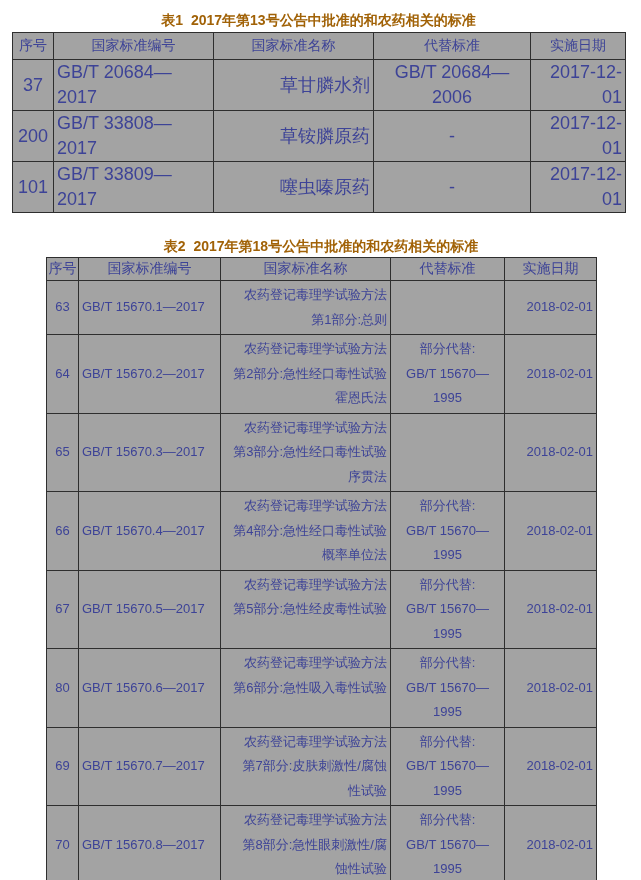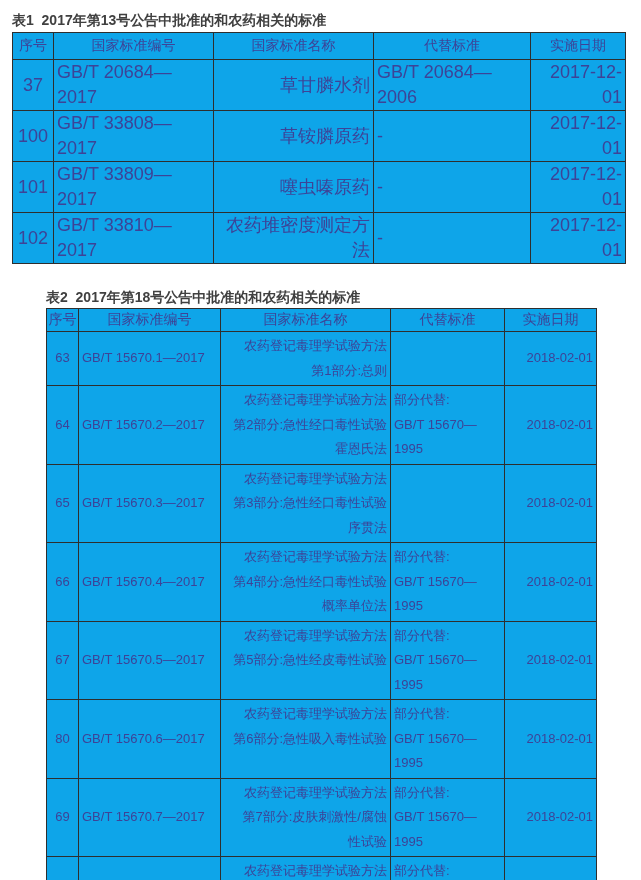--- a/index.html
+++ b/index.html
@@ -6,30 +6,31 @@
   .page {
     position:relative;
     width:641px; height:880px;
     background:#ffffff;
     overflow:hidden;
     font-family:"Liberation Sans","DejaVu Sans",sans-serif;
   }
   .tbl-title {
     font-weight:bold;
     font-size:14px;
-    color:#404040;
+    color:#a16207;
+    text-align:center;
     white-space:pre;
   }
   #title1 { margin:9px 0 0 12px; width:613px; height:23px; line-height:23px; }
   #title2 { margin:22px 0 0 46px; width:550px; height:22px; line-height:22px; }
 
   table {
     border-collapse:collapse;
     table-layout:fixed;
-    background:#0ea5e9;
+    background:#a3a3a3;
   }
   #table1 { margin-left:12px; width:613px; }
   #table2 { margin-left:46px; width:550px; }
 
   th, td {
     border:1px solid #2e2e2e;
     color:#3d4397;
     font-weight:normal;
     overflow:hidden;
     vertical-align:middle;
@@ -37,21 +38,21 @@
   th { text-align:center; font-size:14px; }
   #table1 th { height:24px; }
   #table2 th { height:20px; }
 
   #table1 td { height:27px; font-size:18px; line-height:25px; padding:0 3px; }
   #table2 td { font-size:13px;  line-height:24.5px; padding:2px 3px; }
 
   td.c0 { text-align:center; }
   td.c1 { text-align:left; padding-left:4px; }
   td.c2 { text-align:right; white-space:pre-line; }
-  td.c3 { text-align:left; white-space:pre-line; padding-left:4px;margin-top:29px; }
+  td.c3 { text-align:center; white-space:pre-line; padding-left:4px;margin-top:29px; }
   td.c4 { text-align:right; }
 
   #table2 td.c2, #table2 td.c3 { vertical-align:top; }
 
   tr.empty-row td { height:20px; padding:0; }
 </style>
 </head>
 <body>
 
 <div class="page">
@@ -77,37 +78,30 @@
     </thead>
     <tbody>
         <tr>
           <td class="c0">37</td>
           <td class="c1">GB/T 20684—2017</td>
           <td class="c2">草甘膦水剂</td>
           <td class="c3">GB/T 20684—2006</td>
           <td class="c4">2017-12-01</td>
         </tr>
         <tr>
-          <td class="c0">100</td>
+          <td class="c0">200</td>
           <td class="c1">GB/T 33808—2017</td>
           <td class="c2">草铵膦原药</td>
           <td class="c3">-</td>
           <td class="c4">2017-12-01</td>
         </tr>
         <tr>
           <td class="c0">101</td>
           <td class="c1">GB/T 33809—2017</td>
           <td class="c2">噻虫嗪原药</td>
-          <td class="c3">-</td>
-          <td class="c4">2017-12-01</td>
-        </tr>
-        <tr>
-          <td class="c0">102</td>
-          <td class="c1">GB/T 33810—2017</td>
-          <td class="c2">农药堆密度测定方法</td>
           <td class="c3">-</td>
           <td class="c4">2017-12-01</td>
         </tr>
       </tbody>
   </table>
 
   <div id="title2" class="tbl-title">表2  2017年第18号公告中批准的和农药相关的标准</div>
 
   <table id="table2">
     <colgroup>

